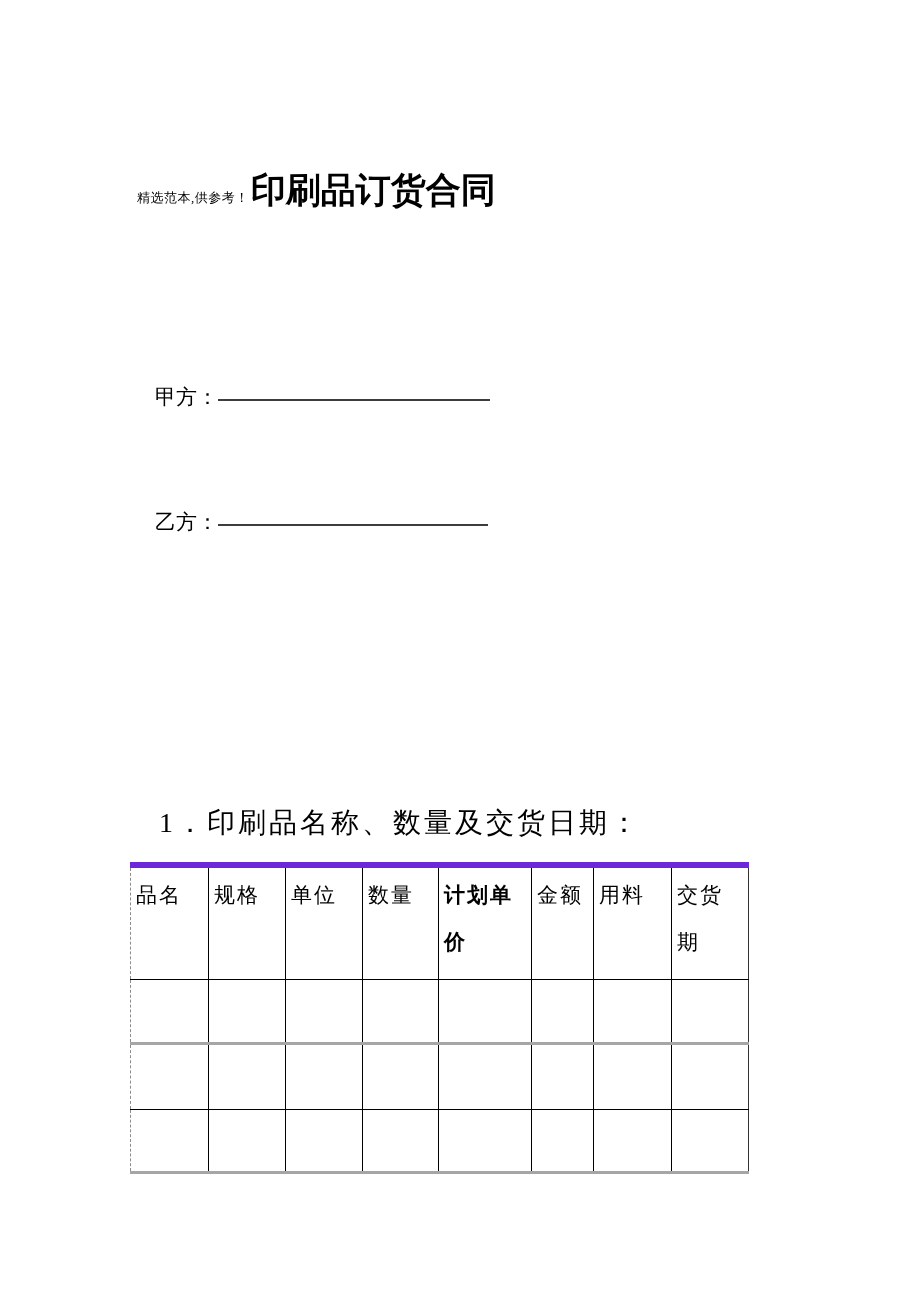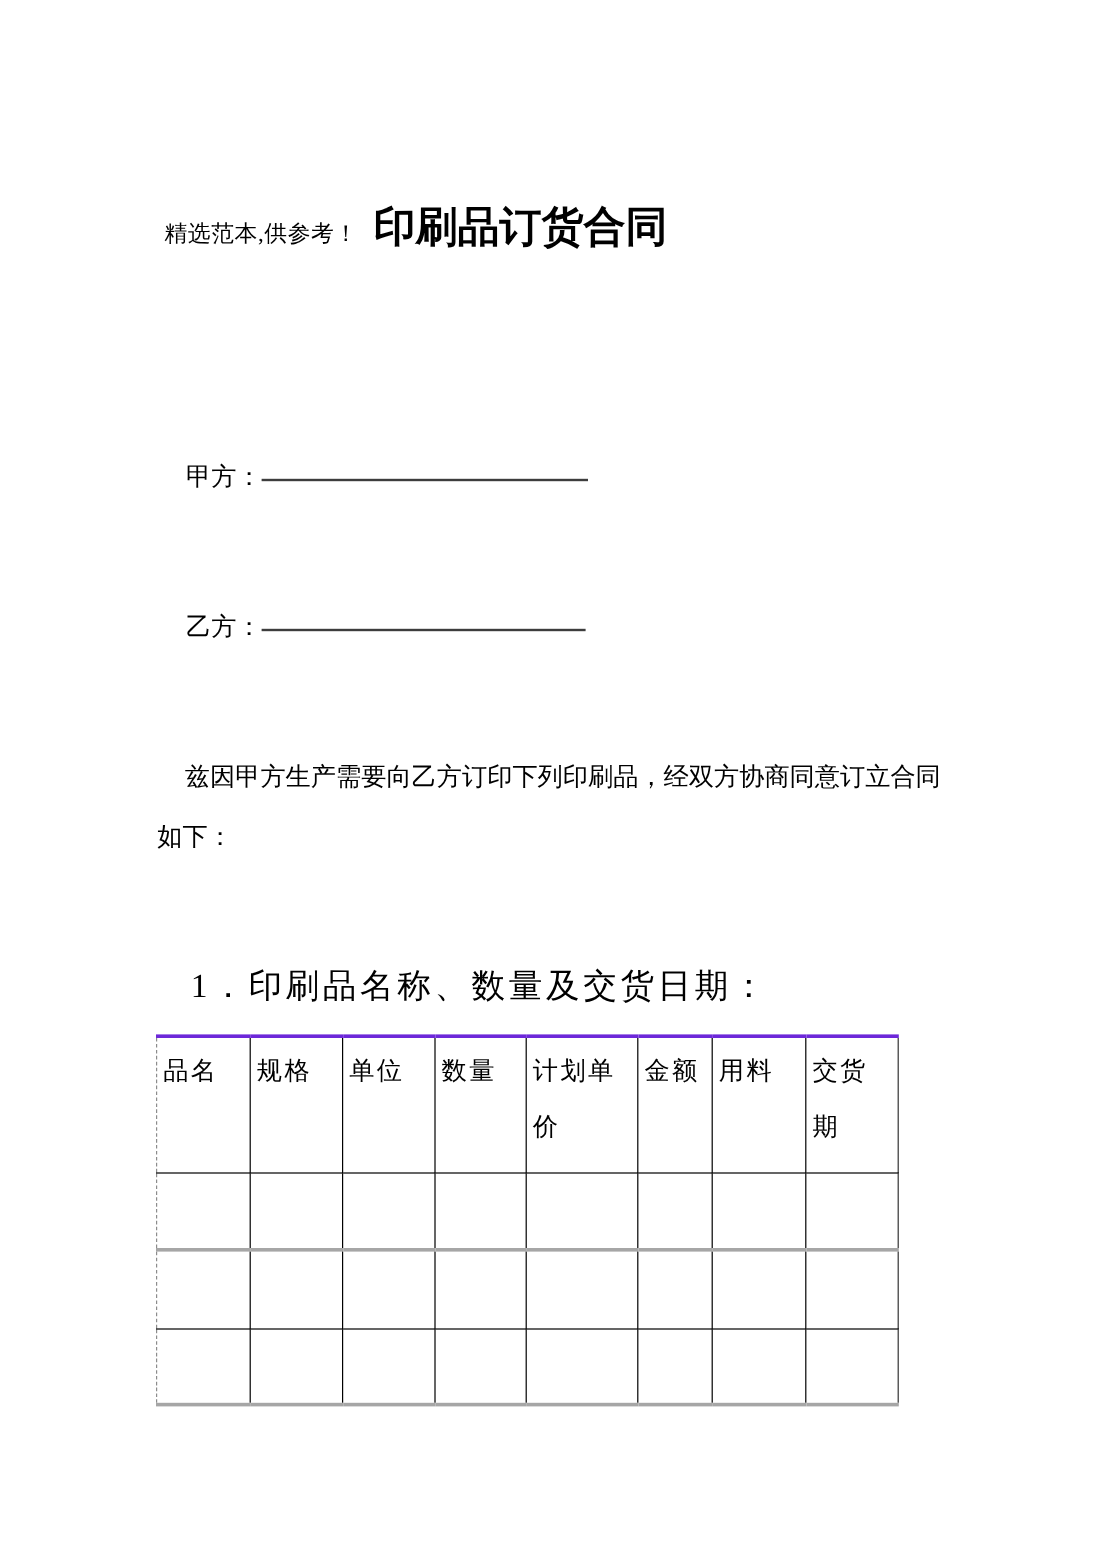--- a/index.html
+++ b/index.html
@@ -16,23 +16,23 @@
     overflow: hidden;
   }
   
   .header-line {
     position: absolute;
     left: 137px; top: 167px;
     line-height: 45px;
     white-space: nowrap;
   }
   .watermark {
-    font-size: 19px;
+    font-size: 13px;
     letter-spacing: 0.5px;
-    margin-right: 13px;
+    margin-right: 2px;
   }
   .doc-title {
     font-size: 35px;
     font-weight: bold;
     font-family: "Liberation Sans", "DejaVu Sans", sans-serif;
     letter-spacing: 0px;
   }
   
   .party-row {
     position: absolute;
@@ -87,23 +87,23 @@
     text-align: left;
     vertical-align: top;
     padding: 4px 5px 0 5px;
     overflow: hidden;
   }
   .order-table tr.header-row    { height: 114px; }
   .order-table tr.body-row-1    { height: 64px; }
   .order-table tr.body-row-2    { height: 66px; }
   .order-table tr.body-row-3    { height: 63px; }
   
-  .order-table th.th-unitprice  { padding-right: 4px; }
+  .order-table th.th-unitprice  { padding-right: 4px; font-weight: bold; }
   
-  .order-table tr.header-row th      { border-top: 3px solid #6d28d9; }
+  .order-table tr.header-row th      { border-top: 6px solid #6d28d9; }
   .order-table th:first-child,
   .order-table td:first-child        { border-left: 1px dashed #8c8c8c; }
   .order-table th:last-child,
   .order-table td:last-child         { border-right: 1px solid #333333; }
   .order-table tr.body-row-1 td      { border-bottom: 3px solid #a6a6a6; }
   .order-table tr.body-row-3 td      { border-bottom: 3px solid #a6a6a6; }
 </style>
 </head>
 <body>
 
@@ -114,24 +114,20 @@
   </div>
 
   <div class="party-row party-a">
     <span>甲方：</span><span class="blank-line blank-a"></span>
   </div>
 
   <div class="party-row party-b">
     <span>乙方：</span><span class="blank-line blank-b"></span>
   </div>
 
-  <p class="intro">
-    <span class="intro-line1">兹因甲方生产需要向乙方订印下列印刷品，经双方协商同意订立合同</span>
-    <span class="intro-line2">如下：</span>
-  </p>
 
   <div class="section-heading">1．印刷品名称、数量及交货日期：</div>
 
   <table class="order-table">
     <colgroup>
       <col style="width:78px">
         <col style="width:77px">
         <col style="width:77px">
       <col style="width:76px">
         <col style="width:93px">

